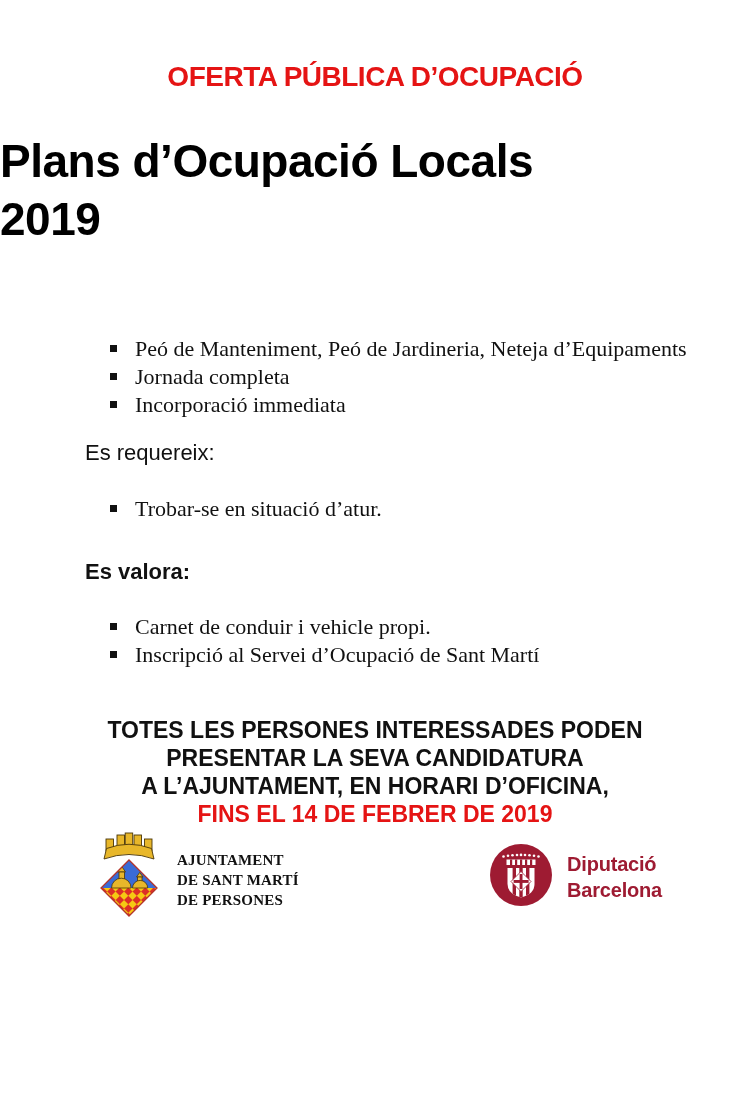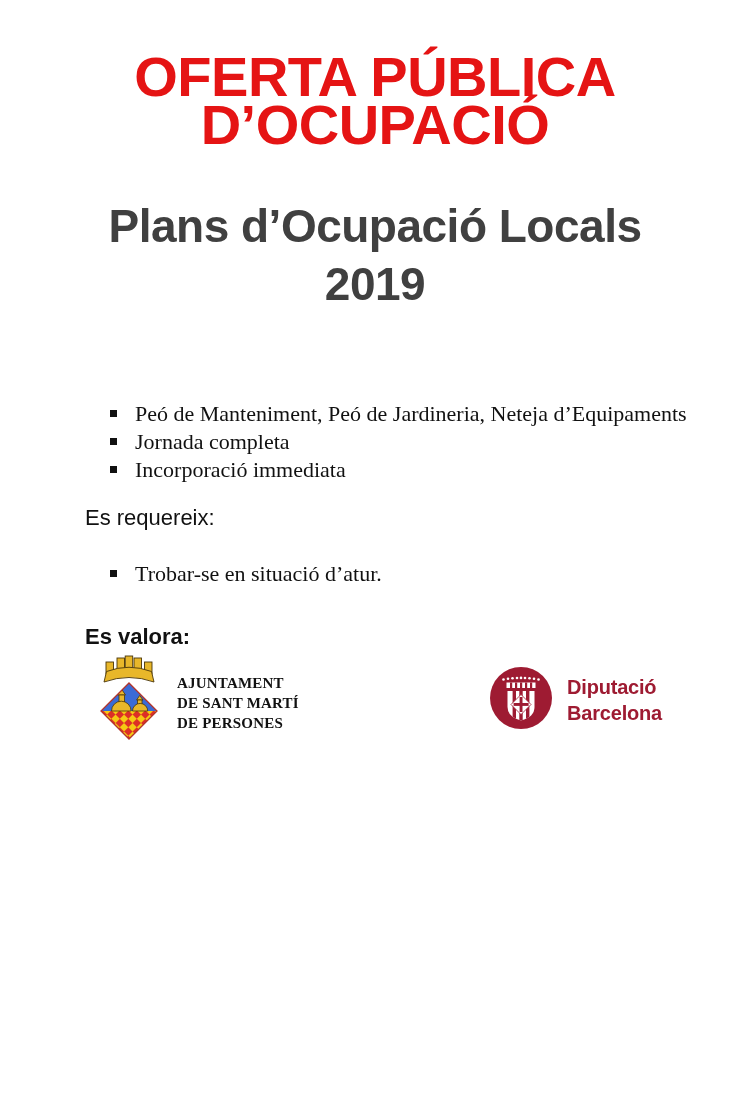--- a/index.html
+++ b/index.html
@@ -8,29 +8,29 @@
     width: 750px; height: 1099px;
     font-family: "Liberation Sans", "DejaVu Sans", sans-serif;
     color: #111111;
     overflow: hidden;
     position: relative;
   }
   .page { width: 750px; height: 1099px; background: #ffffff; padding-top: 53px; }
 
   .main-title {
     text-align: center;
-    font-size: 56px; font-weight: bold; line-height: 48px;
+    font-size: 28px; font-weight: bold; line-height: 48px;
     color: #e51414;
     letter-spacing: -0.5px;
   }
   .subtitle {
-    margin-top: 48px;
-    text-align: center;
+    margin-top: 31px;
+    text-align: left;
     font-size: 46px; font-weight: bold; line-height: 58px;
-    color: #404040;
+    color: #000000;
     letter-spacing: -0.5px;
   }
 
   .list { margin: 0 40px 0 110px; font-size: 22px; line-height: 28px; font-family: Liberation Serif, serif; }
   .list-offer        { margin-top: 87px; }
   .list-requirements { margin-top: 28px; }
   .list-merits       { margin-top: 27px; }
   .li { display: flex; }
   .bullet {
     flex: 0 0 auto;
@@ -105,21 +105,37 @@
 
   <div class="list list-requirements">
     <div class="li">
       <span class="bullet"></span>
       <div class="li-text">Trobar-se en situació d’atur.</div>
     </div>
   </div>
 
   <div class="section-heading heading-valora">Es valora:</div>
 
-
+  <div class="list list-merits">
+    <div class="li">
+      <span class="bullet"></span>
+      <div class="li-text">Carnet de conduir i vehicle propi.</div>
+    </div>
+    <div class="li">
+      <span class="bullet"></span>
+      <div class="li-text">Inscripció al Servei d’Ocupació de Sant Martí</div>
+    </div>
+  </div>
+
+  <div class="cta">
+    <div>TOTES LES PERSONES INTERESSADES PODEN</div>
+    <div>PRESENTAR LA SEVA CANDIDATURA</div>
+    <div>A L’AJUNTAMENT, EN HORARI D’OFICINA,</div>
+    <div class="deadline">FINS EL 14 DE FEBRER DE 2019</div>
+  </div>
 
   <div class="footer">
 
     <div class="logo-group">
       <span>
         <svg width="62" height="92" viewBox="0 0 62 92" xmlns="http://www.w3.org/2000/svg">
           <defs>
             <pattern id="loz" width="12" height="12" patternUnits="userSpaceOnUse" patternTransform="rotate(45 31 60)">
               <rect width="12" height="12" fill="#dd2f26"></rect>
               <rect x="0" y="0" width="6" height="6" fill="#f5c913"></rect>

